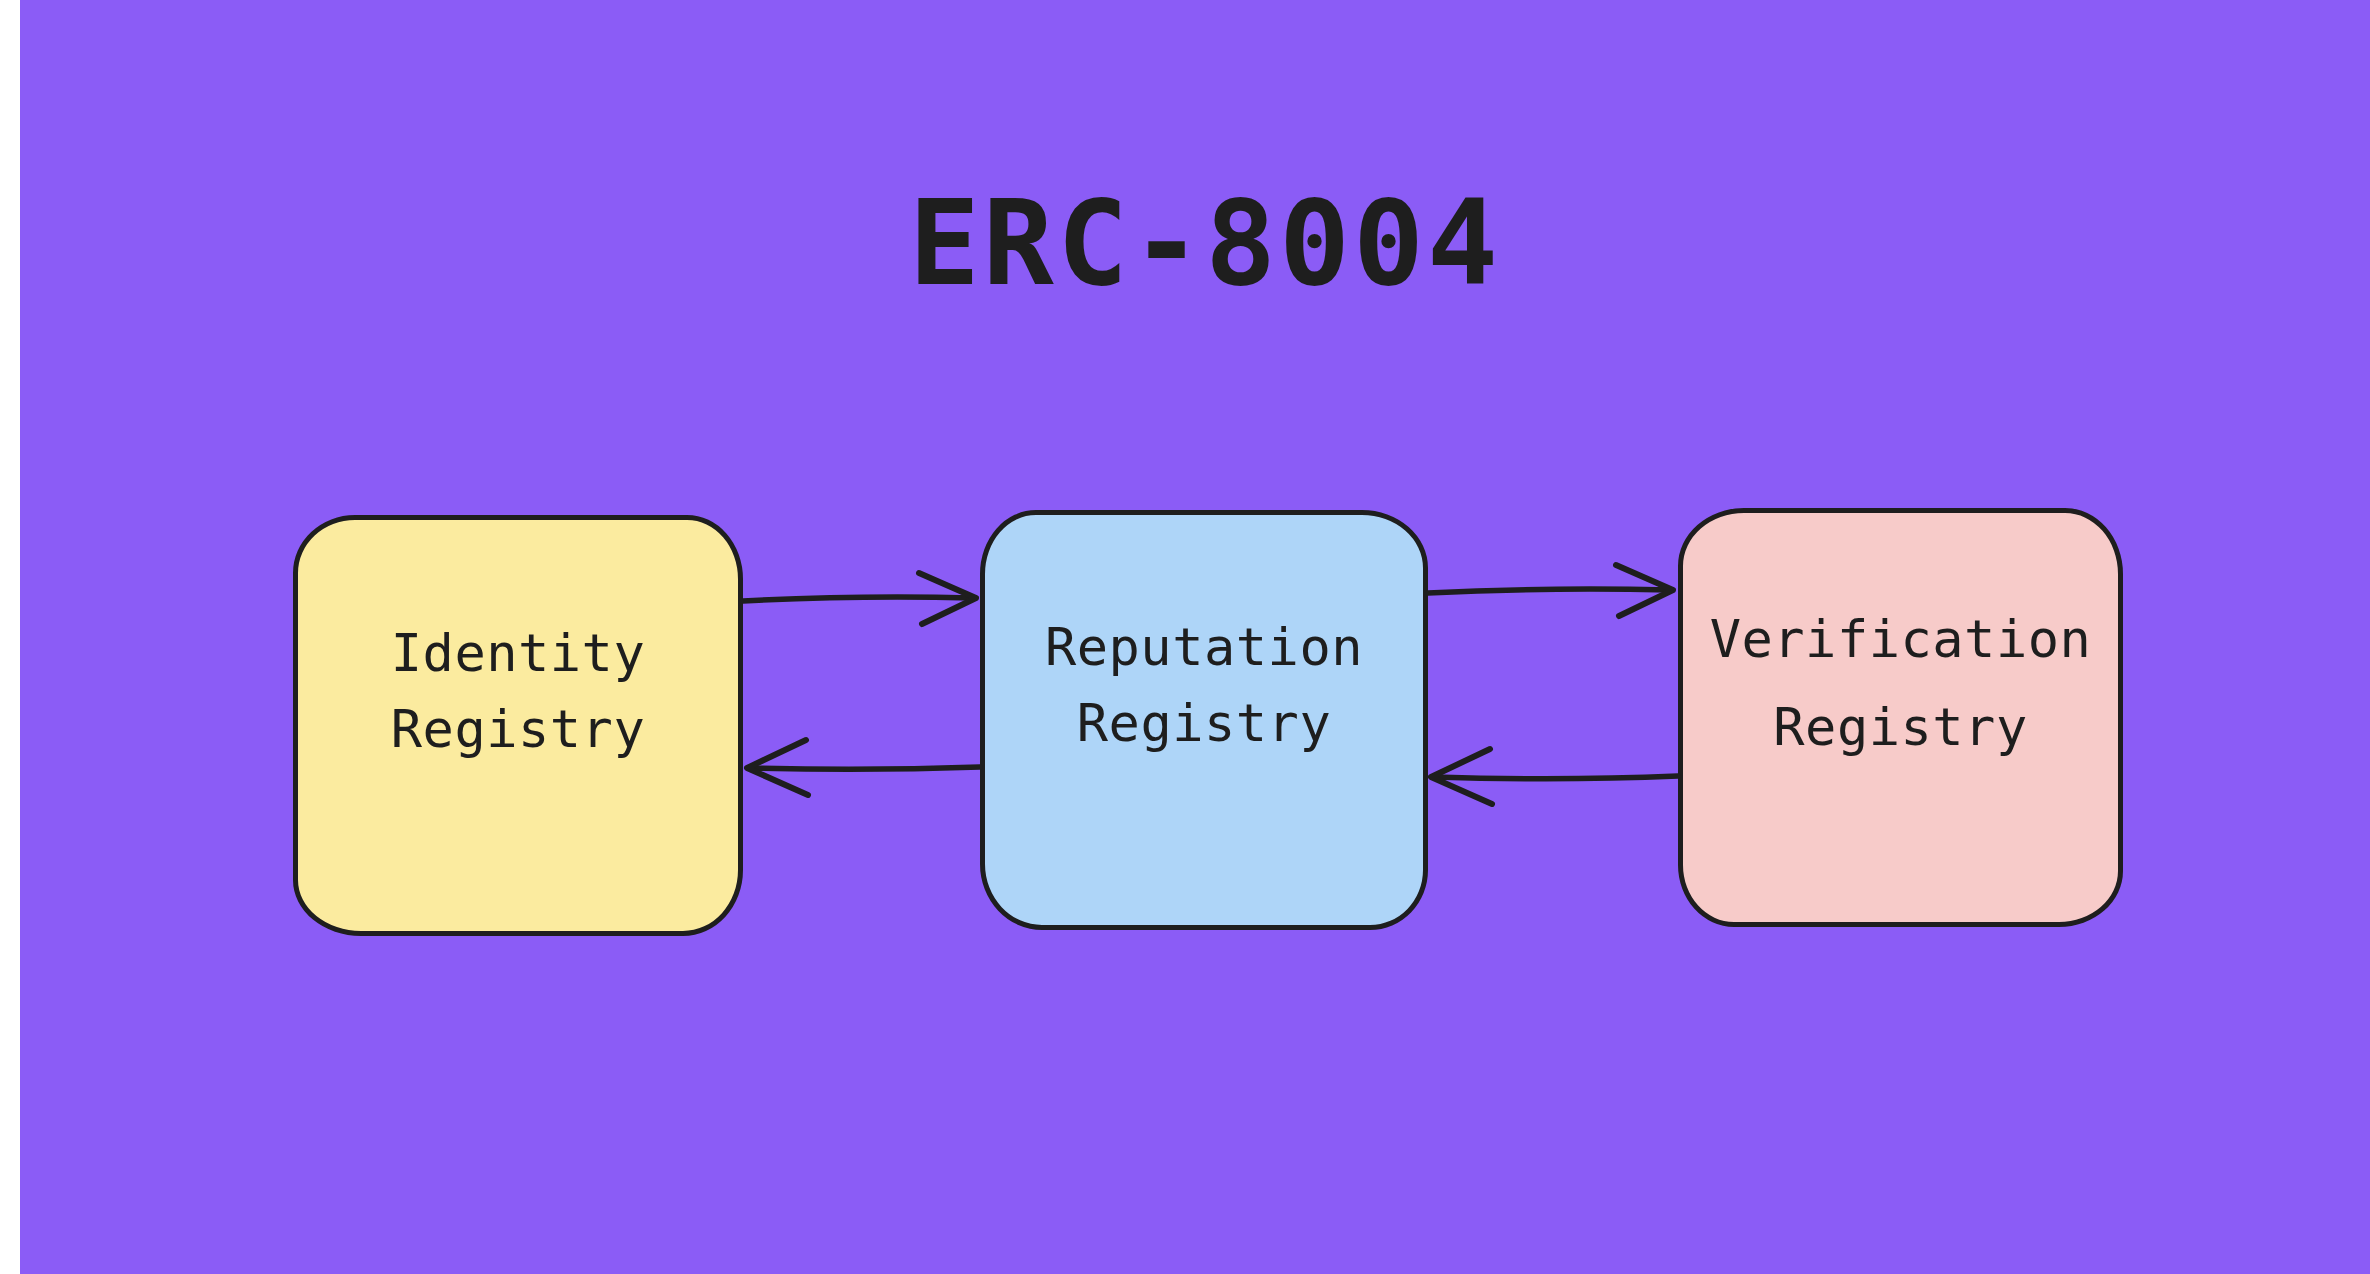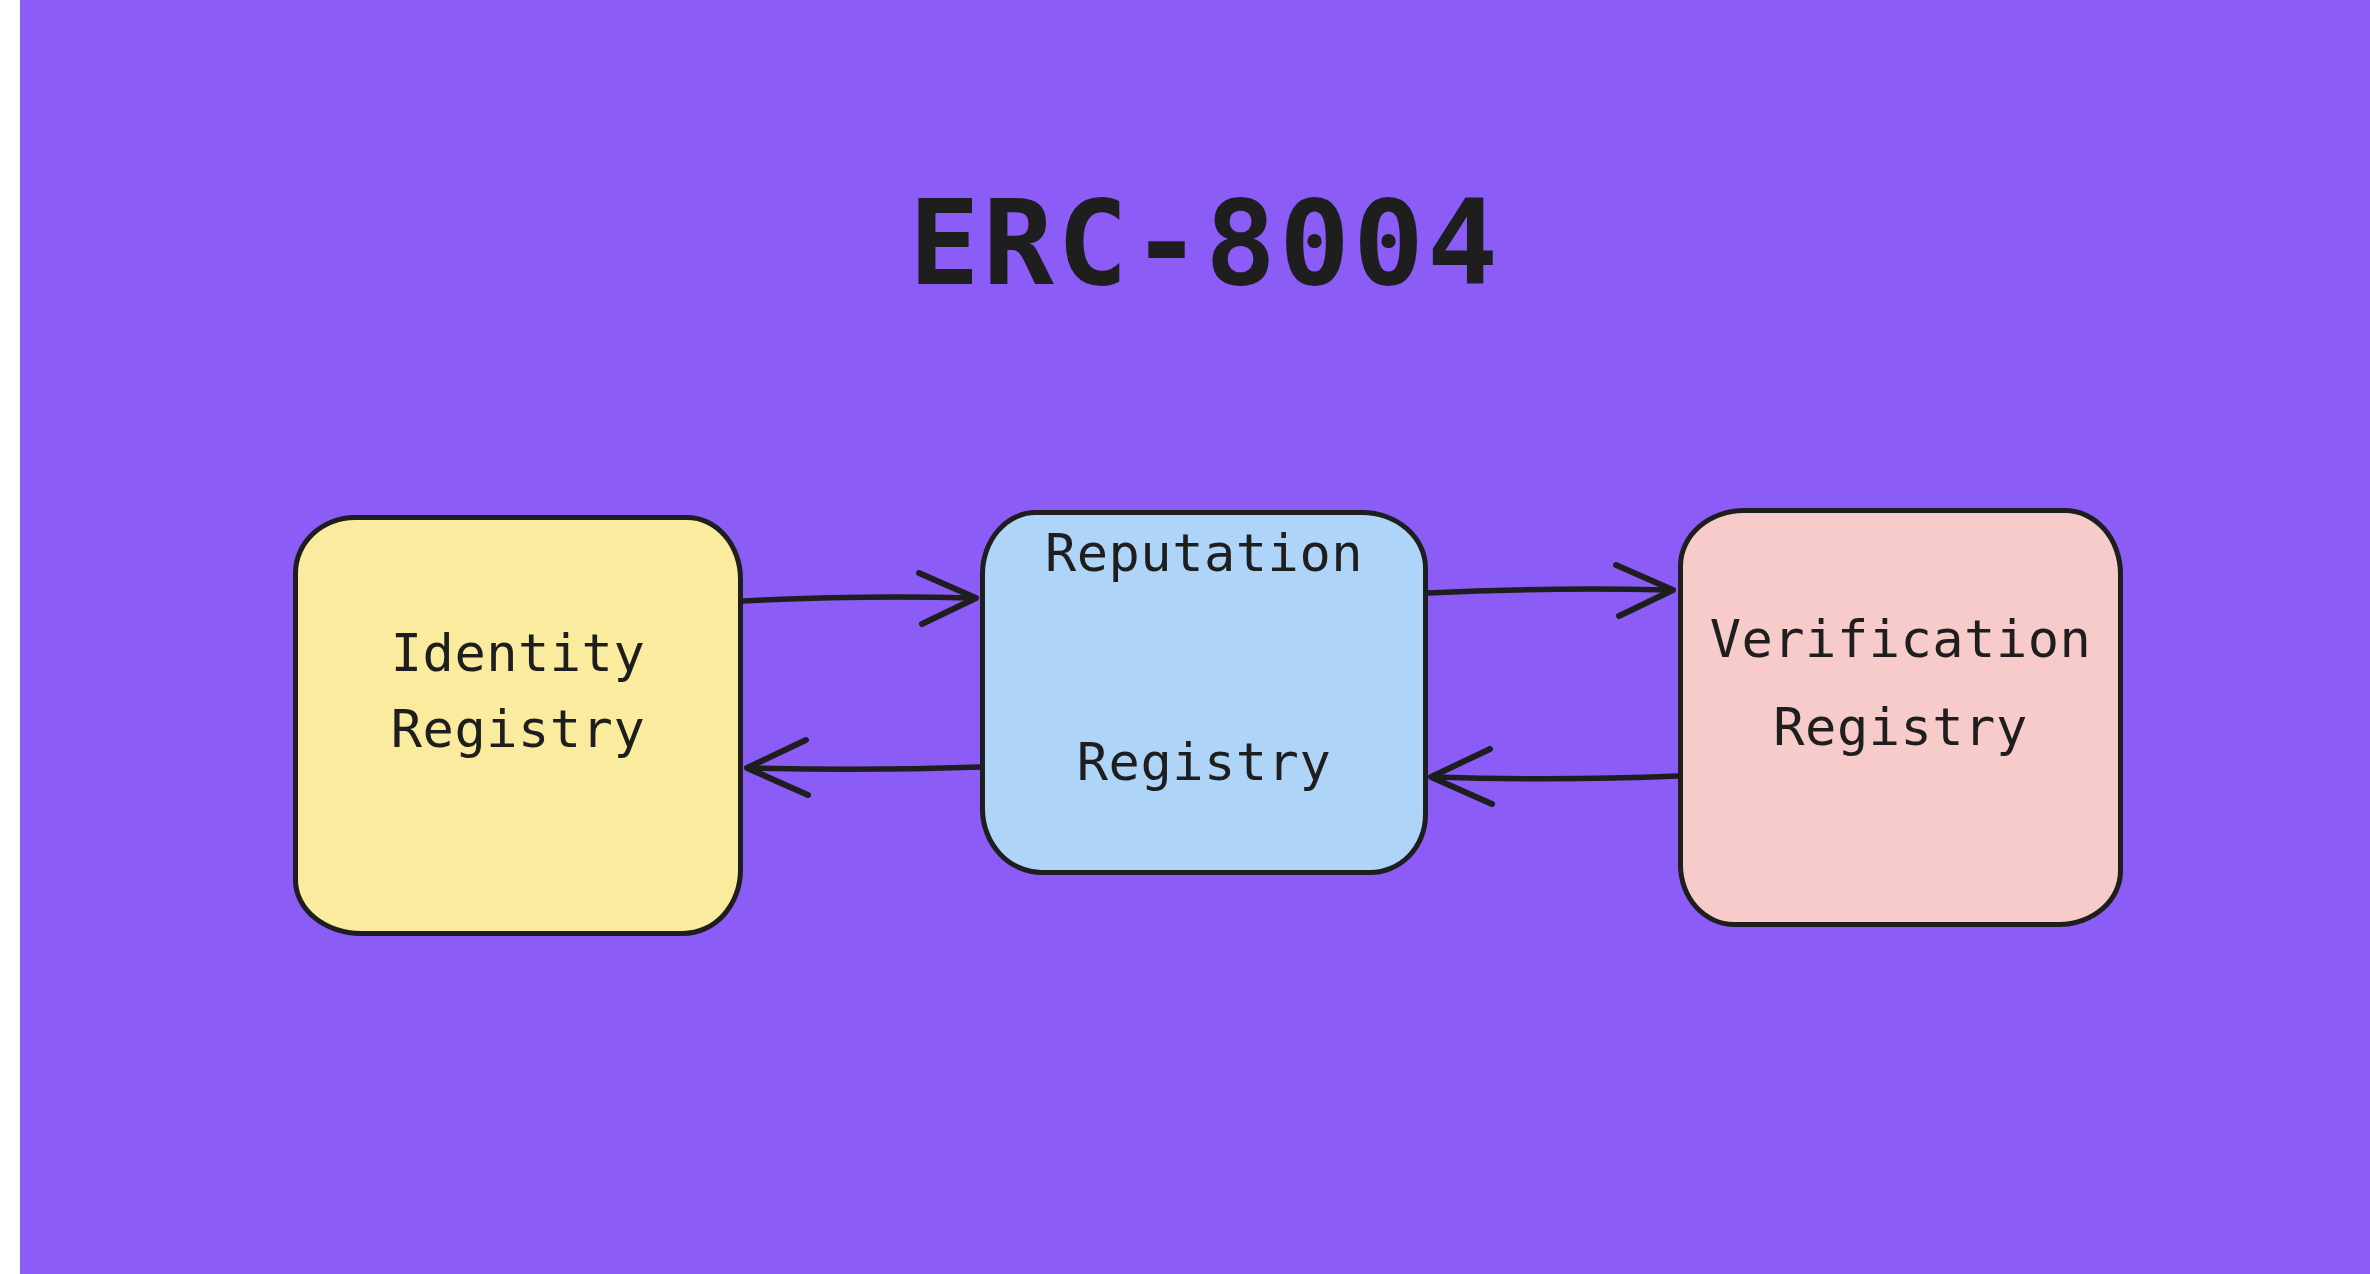--- a/index.html
+++ b/index.html
@@ -51,23 +51,22 @@
     left: 273px;
     top: 515px;
     width: 450px;
     height: 421px;
     border-radius: 62px 56px 60px 68px / 58px 64px 66px 56px;
   }
   #node-reputation-registry {
     left: 960px;
     top: 510px;
     width: 448px;
-    height: 365px;
+    height: 420px;
     border-radius: 56px 66px 58px 62px / 64px 58px 60px 66px;
-    justify-content: space-between;
   }
   #node-verification-registry {
     left: 1658px;
     top: 508px;
     width: 445px;
     height: 419px;
     border-radius: 66px 58px 64px 56px / 58px 66px 56px 62px;
     gap: 12px;
   }
   .arrows-layer {

